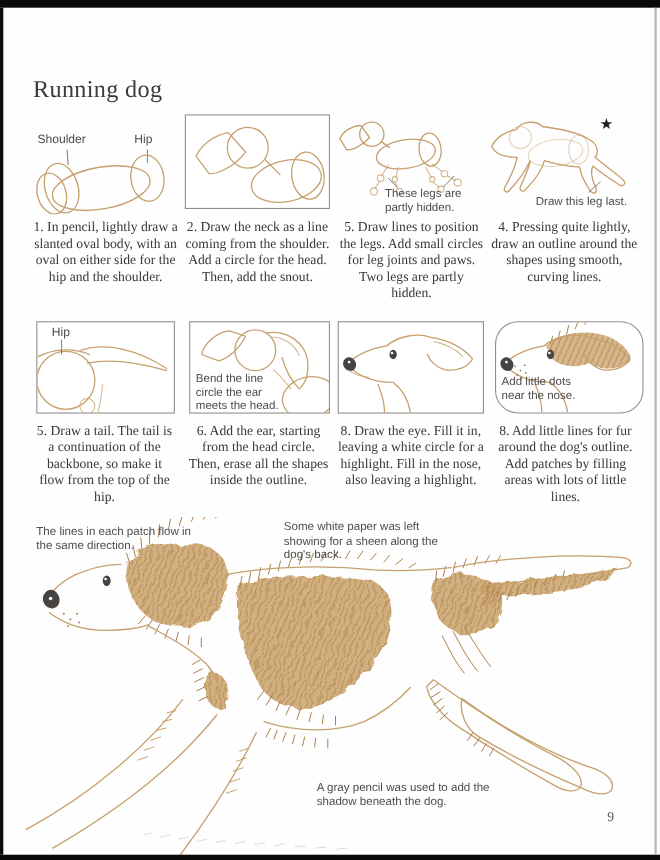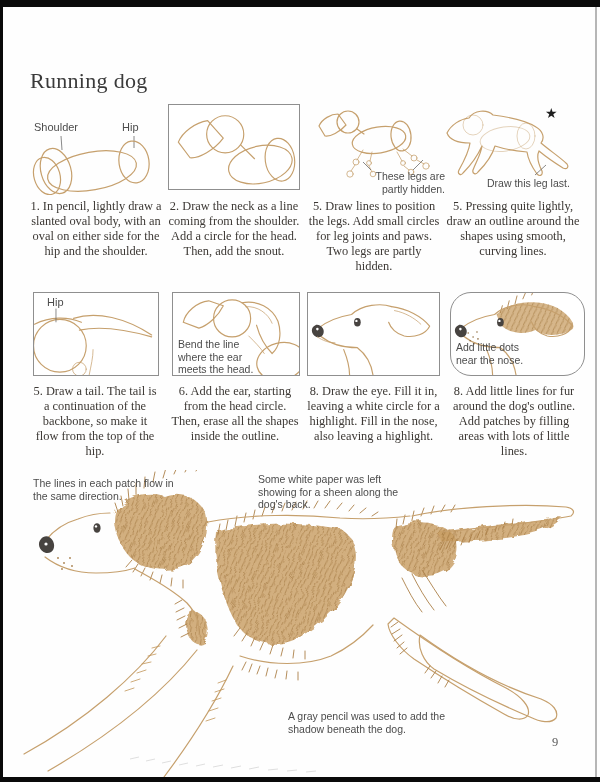--- a/index.html
+++ b/index.html
@@ -58,21 +58,21 @@
   <div class="fig boxed" style="left:168px;top:104px;width:132px;height:86px;">
     <svg viewBox="0 0 132 86">
       <path class="sketch" d="M9,38 C13,28 26,18 39,16 L55,34 C46,46 30,55 21,54 Z"></path>
       <circle class="sketch" cx="57" cy="30" r="19"></circle>
       <path class="sketch" d="M73,41 C79,47 83,51 87,55"></path>
       <ellipse class="sketch" cx="93" cy="61" rx="33" ry="19" transform="rotate(-12 93 61)"></ellipse>
       <ellipse class="sketch" cx="113" cy="56" rx="15" ry="22" transform="rotate(-8 113 56)"></ellipse>
     </svg>
   </div>
 
-  <div class="fig" style="left:313px;top:100px;width:135px;height:98px;text-align:right;">
+  <div class="fig" style="left:303px;top:100px;width:135px;height:98px;">
     <svg viewBox="0 0 135 98">
       <path class="sketch" d="M6,26 C9,19 18,14 25,14 L33,25 C27,32 17,37 12,36 Z"></path>
       <circle class="sketch" cx="35" cy="22" r="11"></circle>
       <path class="sketch" d="M44,29 L51,34"></path>
       <ellipse class="sketch" cx="66" cy="40" rx="27" ry="13" transform="rotate(-9 66 40)"></ellipse>
       <ellipse class="sketch" cx="88" cy="36" rx="10" ry="15" transform="rotate(-6 88 36)"></ellipse>
 
       <path class="sketch2" d="M50,50 L44,60"></path>
         <circle class="sketch2" cx="43" cy="62" r="3"></circle>
       <path class="sketch2" d="M42,65 L38,71"></path>
@@ -111,21 +111,21 @@
         C34,54 27,63 20,70 C18,73 14,71 16,67 C21,58 26,48 27,40 C17,40 7,38 4,30 Z"></path>
       <line class="ptr" x1="92" y1="72" x2="103" y2="62"></line>
     </svg>
     <div class="star" style="left:102px;top:2px;">★</div>
     <div class="note" style="left:44px;top:74px;width:96px;">Draw this leg last.</div>
   </div>
 
   <div class="caption" style="left:30px;top:199px;width:132px;">1. In pencil, lightly draw a slanted oval body, with an oval on either side for the hip and the shoulder.</div>
   <div class="caption" style="left:168px;top:199px;width:132px;">2. Draw the neck as a line coming from the shoulder. Add a circle for the head. Then, add the snout.</div>
   <div class="caption" style="left:307px;top:199px;width:134px;">5. Draw lines to position the legs. Add small circles for leg joints and paws. Two legs are partly hidden.</div>
-  <div class="caption" style="left:446px;top:199px;width:134px;">5. Pressing quite lightly, draw an outline around the shapes using smooth, curving lines.</div>
+  <div class="caption" style="left:446px;top:199px;width:134px;">4. Pressing quite lightly, draw an outline around the shapes using smooth, curving lines.</div>
 
   <div class="fig boxed" style="left:33px;top:292px;width:126px;height:84px;">
     <svg viewBox="0 0 126 84">
       <circle class="sketch" cx="26" cy="54" r="27"></circle>
       <path class="sketch" d="M0,32 C16,24 34,24 48,30"></path>
       <path class="sketch" d="M40,26 C64,18 94,26 120,43"></path>
       <path class="sketch" d="M46,38 C70,33 96,38 120,45"></path>
       <path class="sketch2" d="M56,84 C58,74 60,66 60,58"></path>
       <circle class="sketch2" cx="46" cy="78" r="7"></circle>
       <line class="ptr" x1="22" y1="16" x2="22" y2="30"></line>
@@ -135,21 +135,21 @@
 
   <div class="fig boxed" style="left:172px;top:292px;width:128px;height:84px;">
     <svg viewBox="0 0 128 84">
       <path class="sketch" d="M10,30 C12,20 24,9 36,8 L51,13 C46,23 36,33 26,36 Z"></path>
       <circle class="sketch" cx="60" cy="26" r="19"></circle>
       <path class="sketch" d="M70,10 C86,7 101,15 107,29 C111,41 109,55 101,62 C94,55 88,44 85,33"></path>
       <path class="sketch2" d="M74,14 C86,13 97,21 101,31"></path>
       <path class="sketch2" d="M77,44 C83,50 89,56 93,62"></path>
       <ellipse class="sketch" cx="110" cy="70" rx="25" ry="19" transform="rotate(-14 110 70)"></ellipse>
     </svg>
-    <div class="note" style="left:5px;top:45px;width:86px;">Bend the line where the ear meets the head.</div>
+    <div class="note" style="left:5px;top:45px;width:86px;">Bend the line circle the ear meets the head.</div>
   </div>
 
   <div class="fig boxed" style="left:307px;top:292px;width:133px;height:84px;">
     <svg viewBox="0 0 133 84">
       <path class="sketch" d="M10,36 C20,28 32,24 44,22 C55,12 74,10 85,14"></path>
       <path class="sketch" d="M85,14 C101,16 116,24 124,34 C120,42 109,46 98,44 C90,42 84,36 82,30"></path>
       <path class="sketch2" d="M88,18 C99,20 109,26 115,32"></path>
       <path class="sketch" d="M12,44 C22,52 36,56 50,56 C58,62 64,71 66,84"></path>
       <path class="sketch" d="M36,58 C40,68 42,76 42,84"></path>
       <path class="dark" d="M7,33 C2,35 2,42 8,45 C13,47 17,42 15,37 C13,33 9,32 7,33 Z"></path>

